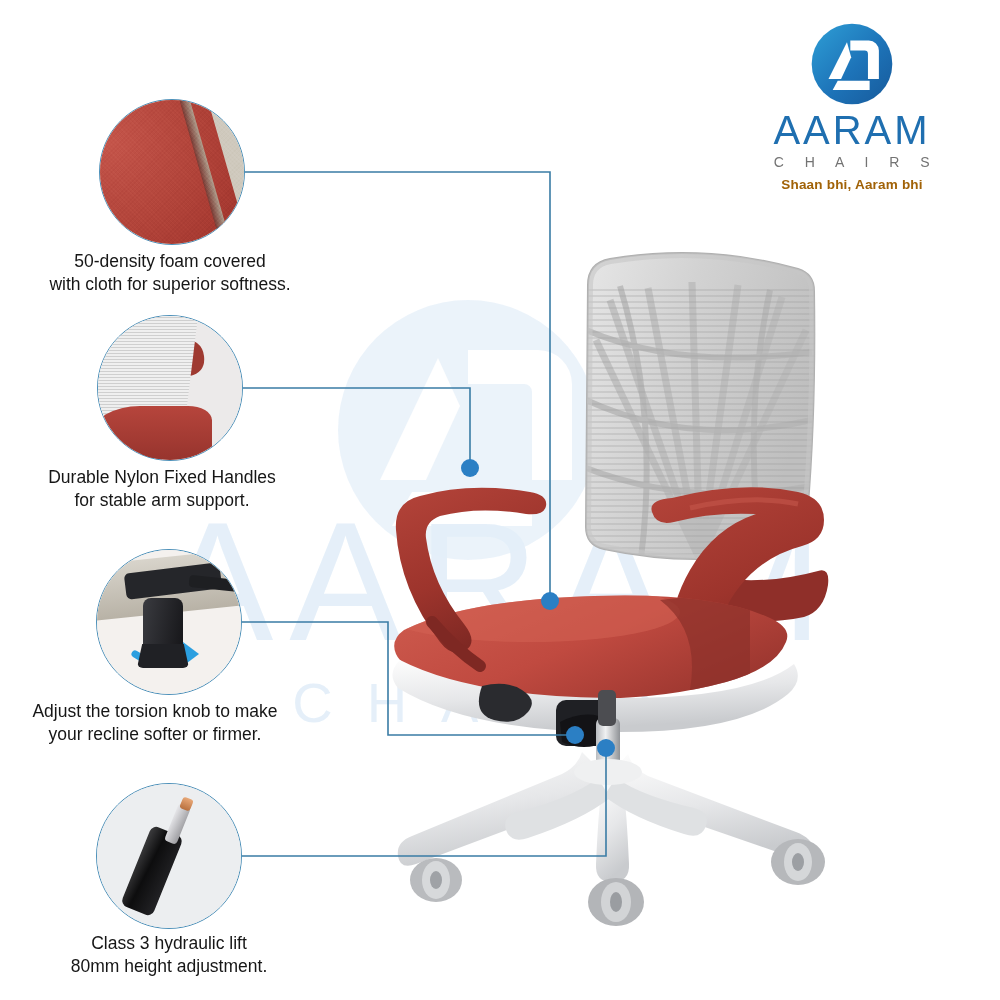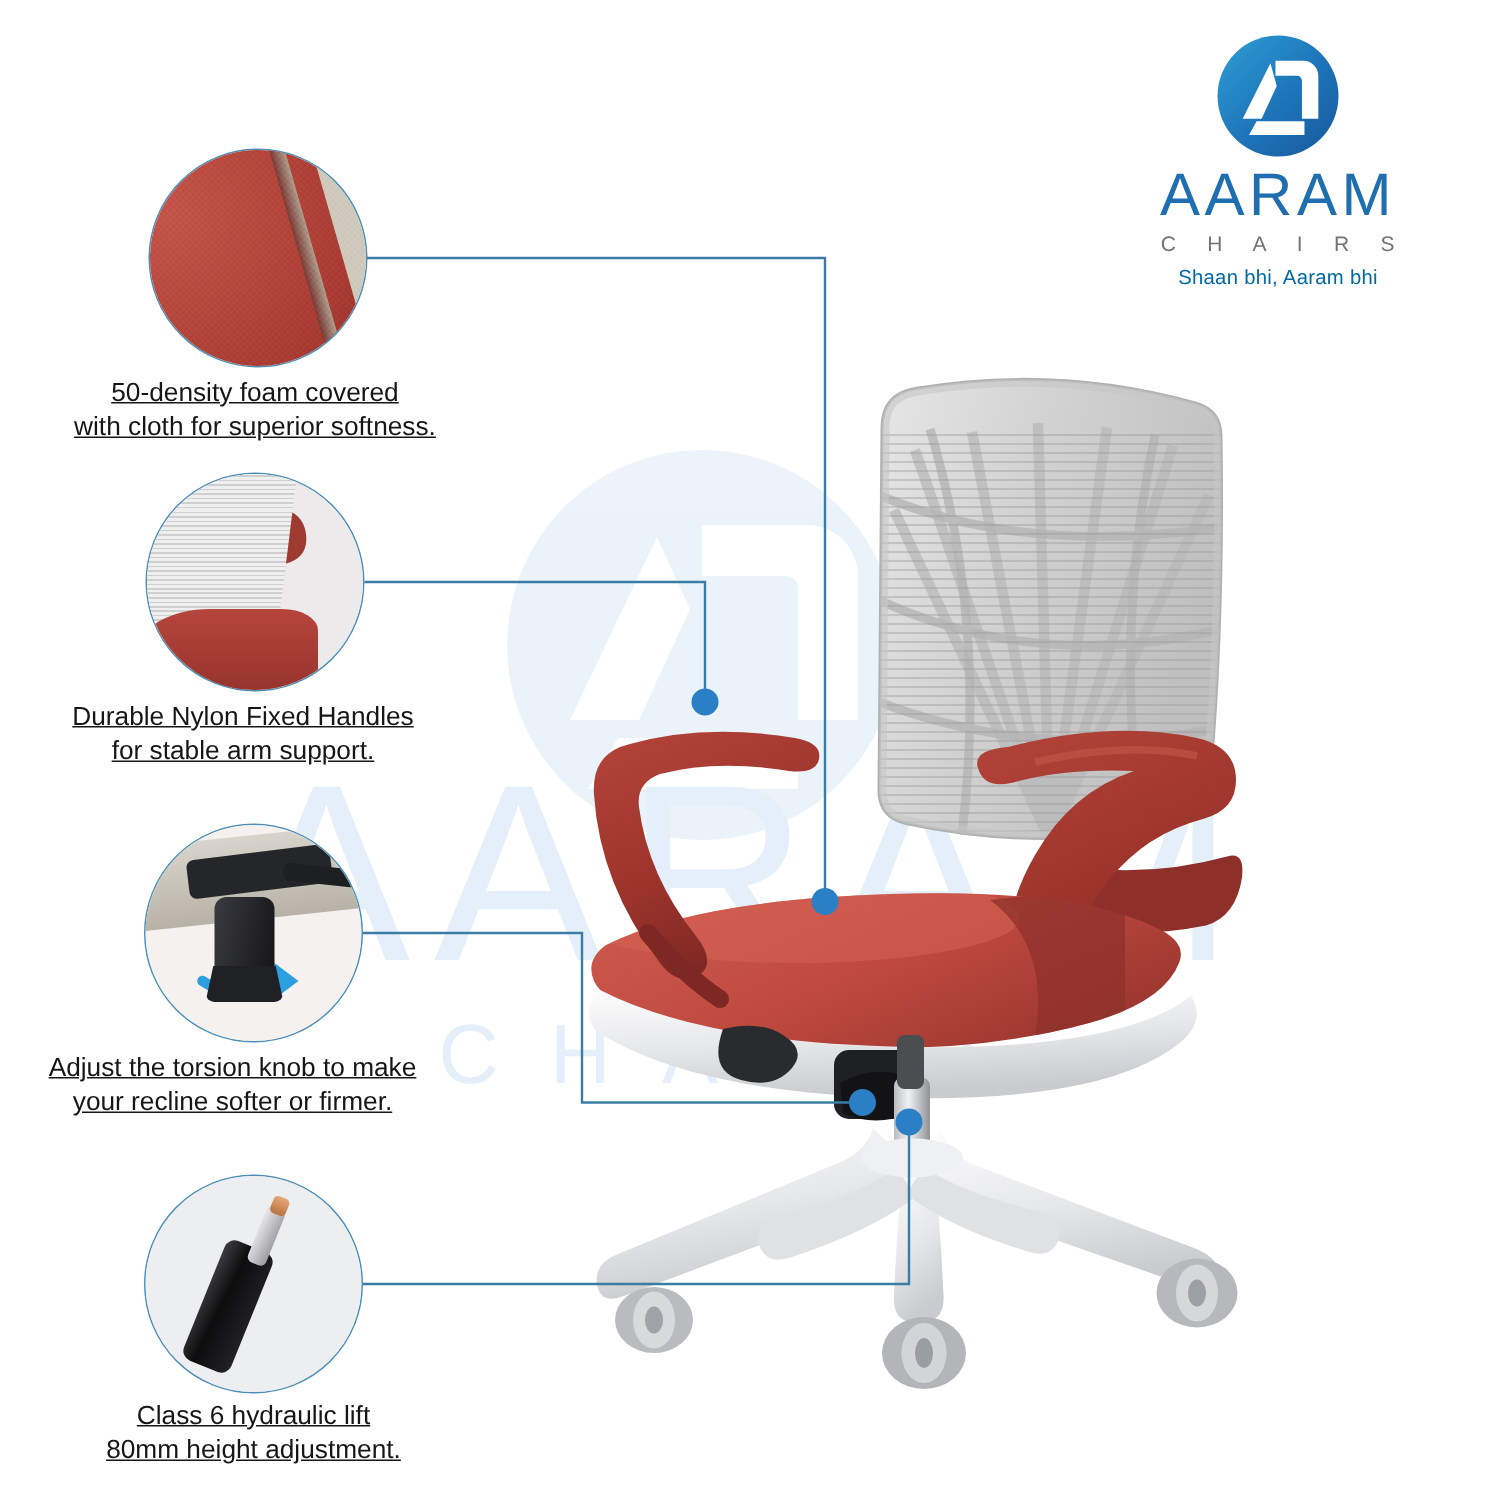--- a/index.html
+++ b/index.html
@@ -33,42 +33,41 @@
     font-size:40px; letter-spacing:3px; font-weight:400;
     color:#1f6fb0; line-height:1.0;
   }
   .brand-sub {
     display:block;
     font-size:14px; letter-spacing:8.5px; font-weight:400;
     color:#737373; margin-top:4px; padding-left:8px;
   }
   .brand-tag {
     display:block;
-    font-size:13.5px; font-weight:normal; color:#0369a1;
+    font-size:13.5px; font-weight:bold; color:#a16207;
     margin-top:7px; letter-spacing:.2px;
   }
 
   
   .callout { position:absolute; }
   .circle {
     position:absolute;
     width:146px; height:146px; border-radius:50%;
     border:1.4px solid #4b8fb8;
     overflow:hidden;
     background:#f2f3f4;
   }
   .circle .inner { position:absolute; inset:0; }
 
   .caption {
     position:absolute;
     width:330px; text-align:center;
     font-size:17.5px; line-height:1.33;
     color:#161616;
     white-space:pre-line;
-    text-decoration:underline;
   }
 
   
   #c1-art { background:#cfc9bd; }
   #c1-art .foam-red {
     position:absolute; left:-22px; top:-14px;
     width:150px; height:190px;
     background:
       radial-gradient(circle at 30% 25%, #c4554a 0%, #a83b32 72%, #93302a 100%);
     transform:rotate(-16deg);
@@ -405,21 +404,21 @@
     </div>
 
     <div class="callout">
       <div class="circle" id="c4" style="left:96px; top:783px;">
         <div class="inner" id="c4-art">
           <div class="cyl"></div>
           <div class="rod"></div>
           <div class="tip"></div>
         </div>
       </div>
-      <div class="caption" style="left:4px; top:932px;">Class 6 hydraulic lift
+      <div class="caption" style="left:4px; top:932px;">Class 3 hydraulic lift
 80mm height adjustment.</div>
     </div>
   </div>
 
   <div id="brand">
     <svg class="mark" width="84" height="84" viewBox="0 0 100 100">
       <defs>
         <linearGradient id="logoGrad" x1="0" y1="0" x2="1" y2="1">
           <stop offset="0%" stop-color="#2e9fd6"></stop>
           <stop offset="55%" stop-color="#1d73b8"></stop>

